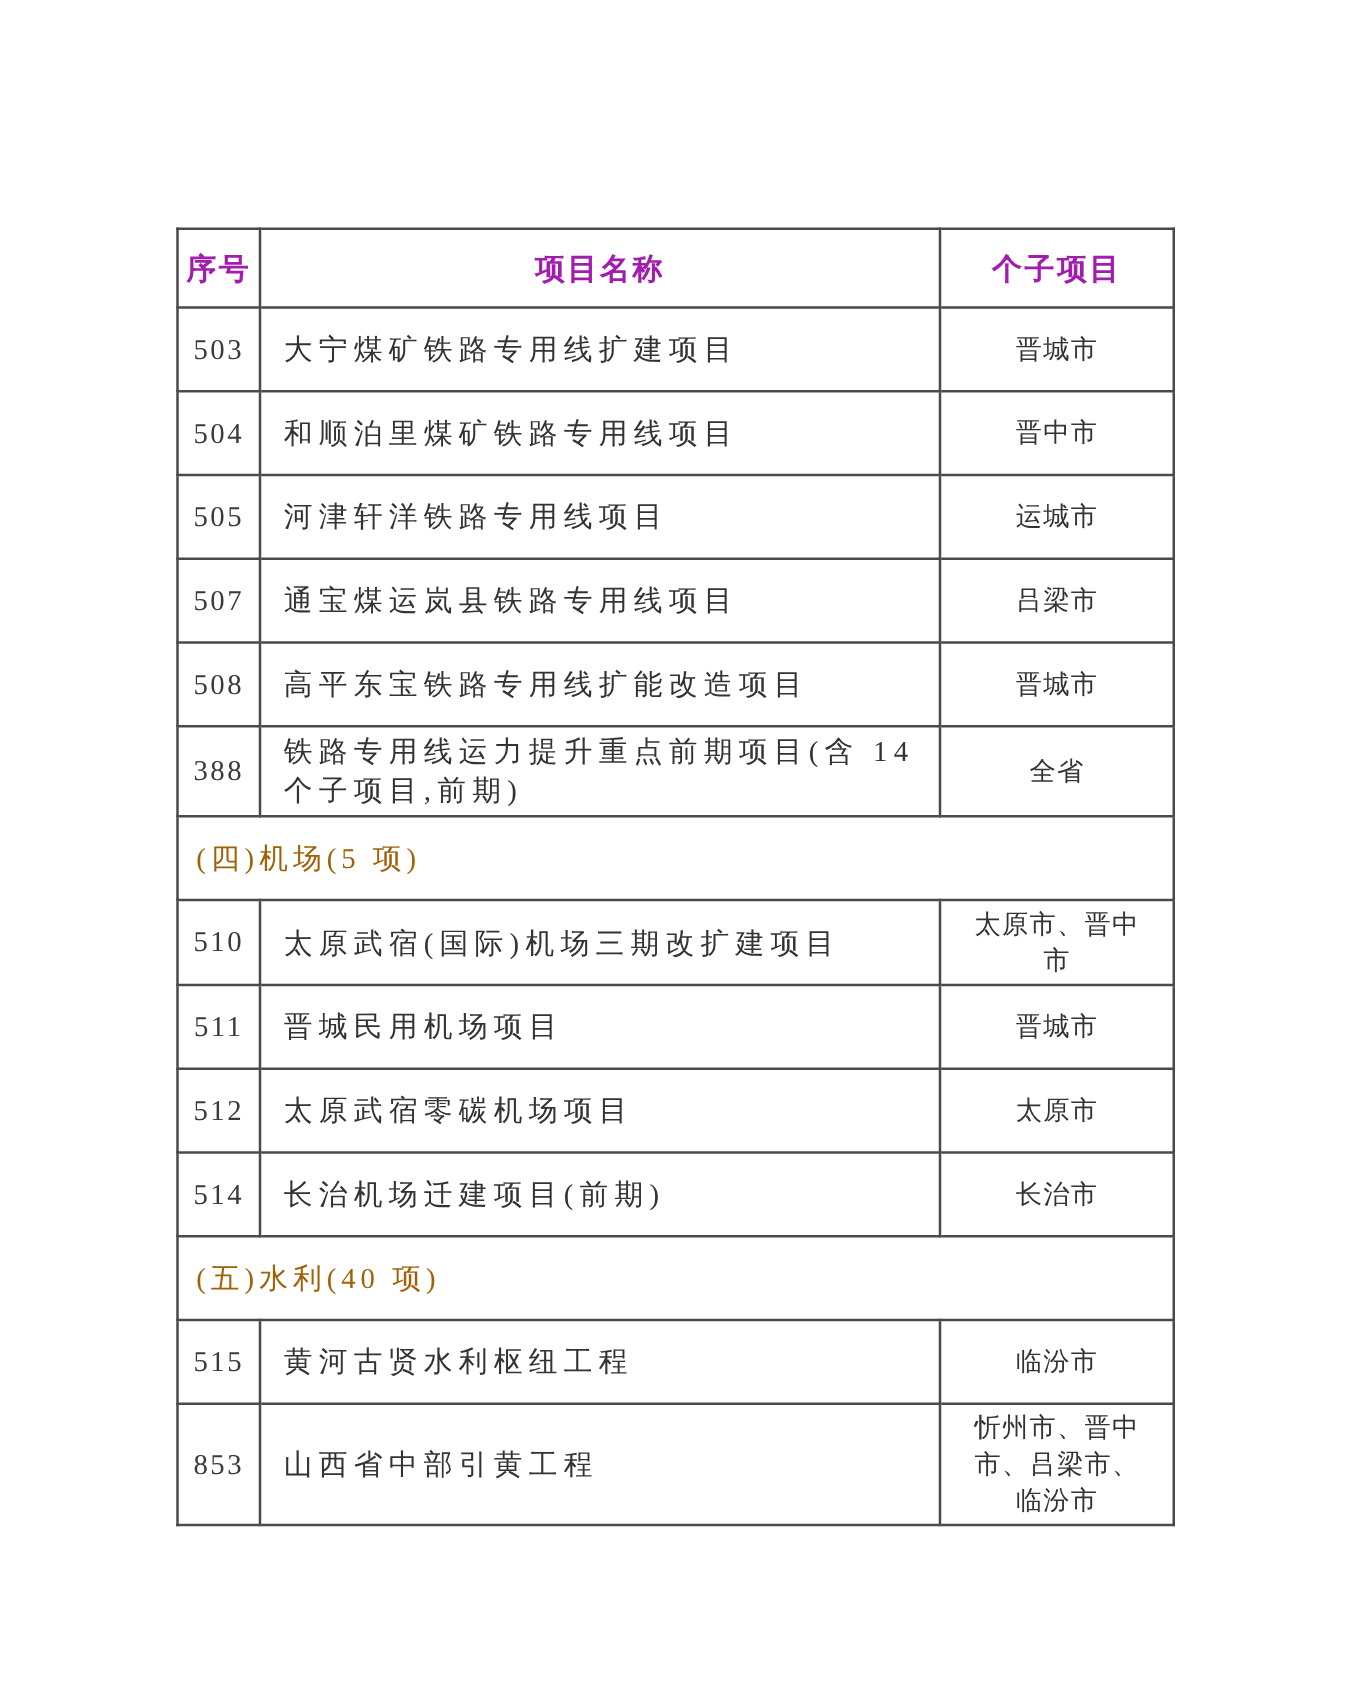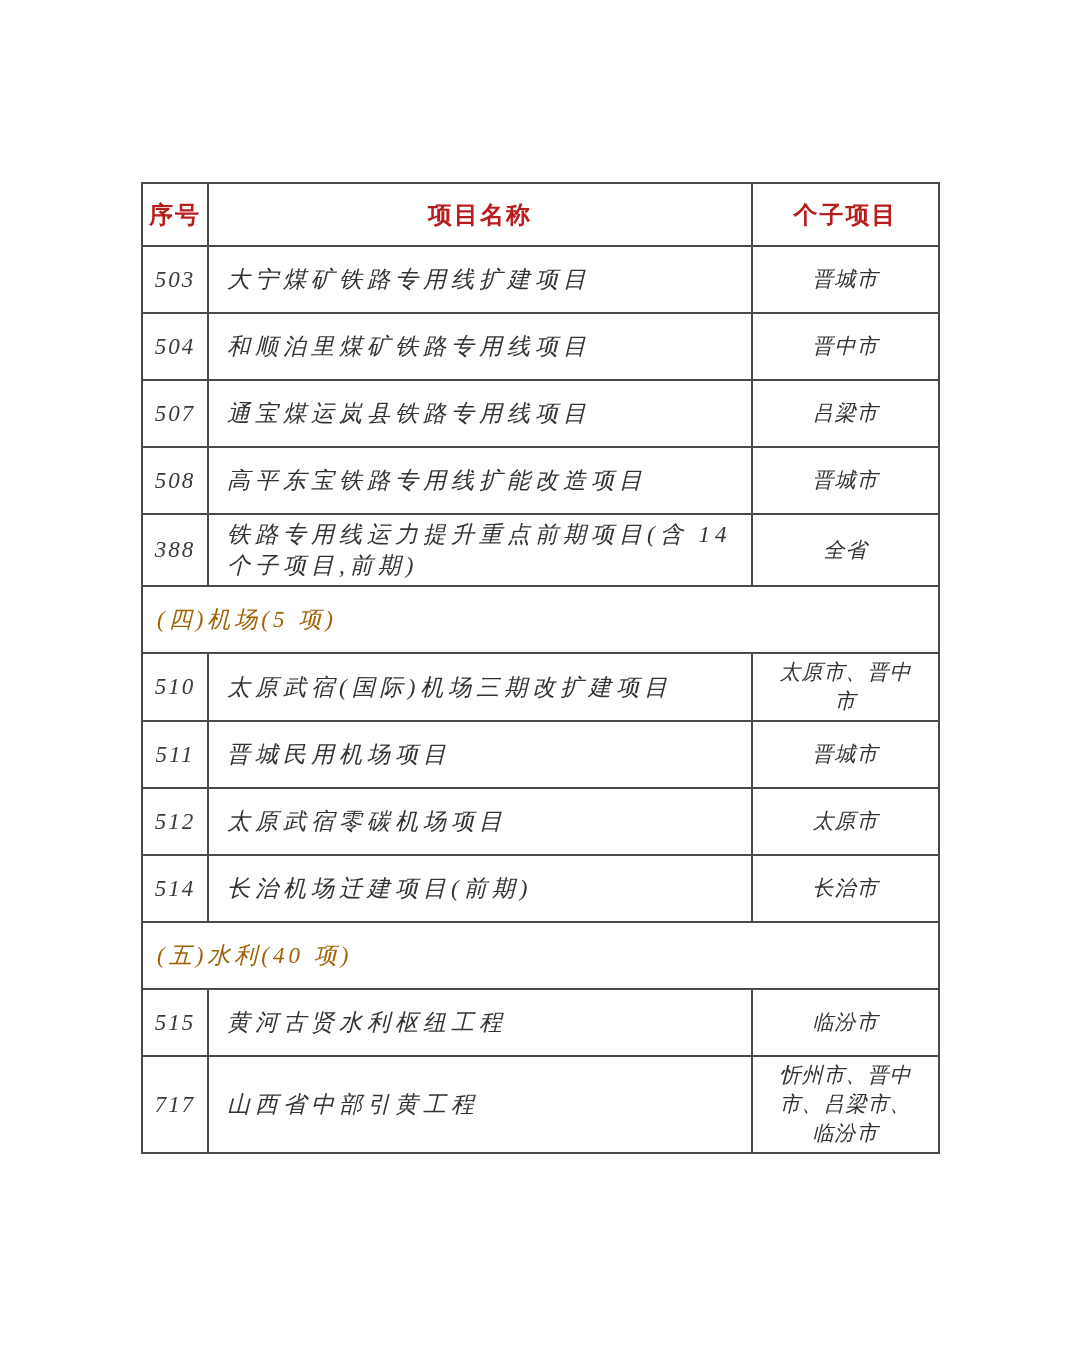--- a/index.html
+++ b/index.html
@@ -32,26 +32,26 @@
   }
 
   
   .projects-table thead th {
     height: 63px;
     font-family: Liberation Serif, serif;
     font-weight: bold;
     font-size: 24px;
     letter-spacing: 2px;
     text-align: center;
-    color: #b91c1c;
+    color: #a21caf;
     margin-left: 10px;
   }
 
   
-  .projects-table tbody td { height: 67px; font-style: italic; }
+  .projects-table tbody td { height: 67px; }
 
   .cell-no {
     text-align: center;
     font-size: 23px;
     letter-spacing: 2px;
     color: #3a3a3a;
   }
 
   .cell-name {
     text-align: left;
@@ -101,20 +101,25 @@
           <td class="cell-no">503</td>
           <td class="cell-name">大宁煤矿铁路专用线扩建项目</td>
           <td class="cell-loc">晋城市</td>
         </tr>
         <tr>
           <td class="cell-no">504</td>
           <td class="cell-name">和顺泊里煤矿铁路专用线项目</td>
           <td class="cell-loc">晋中市</td>
         </tr>
         <tr>
+          <td class="cell-no">505</td>
+          <td class="cell-name">河津轩洋铁路专用线项目</td>
+          <td class="cell-loc">运城市</td>
+        </tr>
+        <tr>
           <td class="cell-no">507</td>
           <td class="cell-name">通宝煤运岚县铁路专用线项目</td>
           <td class="cell-loc">吕梁市</td>
         </tr>
         <tr>
           <td class="cell-no">508</td>
           <td class="cell-name">高平东宝铁路专用线扩能改造项目</td>
           <td class="cell-loc">晋城市</td>
         </tr>
         <tr>
@@ -147,19 +152,19 @@
         </tr>
         <tr>
           <td colspan="3" class="cell-section">(五)水利(40 项)</td>
         </tr>
         <tr>
           <td class="cell-no">515</td>
           <td class="cell-name">黄河古贤水利枢纽工程</td>
           <td class="cell-loc">临汾市</td>
         </tr>
         <tr>
-          <td class="cell-no">717</td>
+          <td class="cell-no">853</td>
           <td class="cell-name">山西省中部引黄工程</td>
           <td class="cell-loc">忻州市、晋中市、吕梁市、临汾市</td>
         </tr>
       </tbody>
   </table>
 </div>
 
 </body></html>

